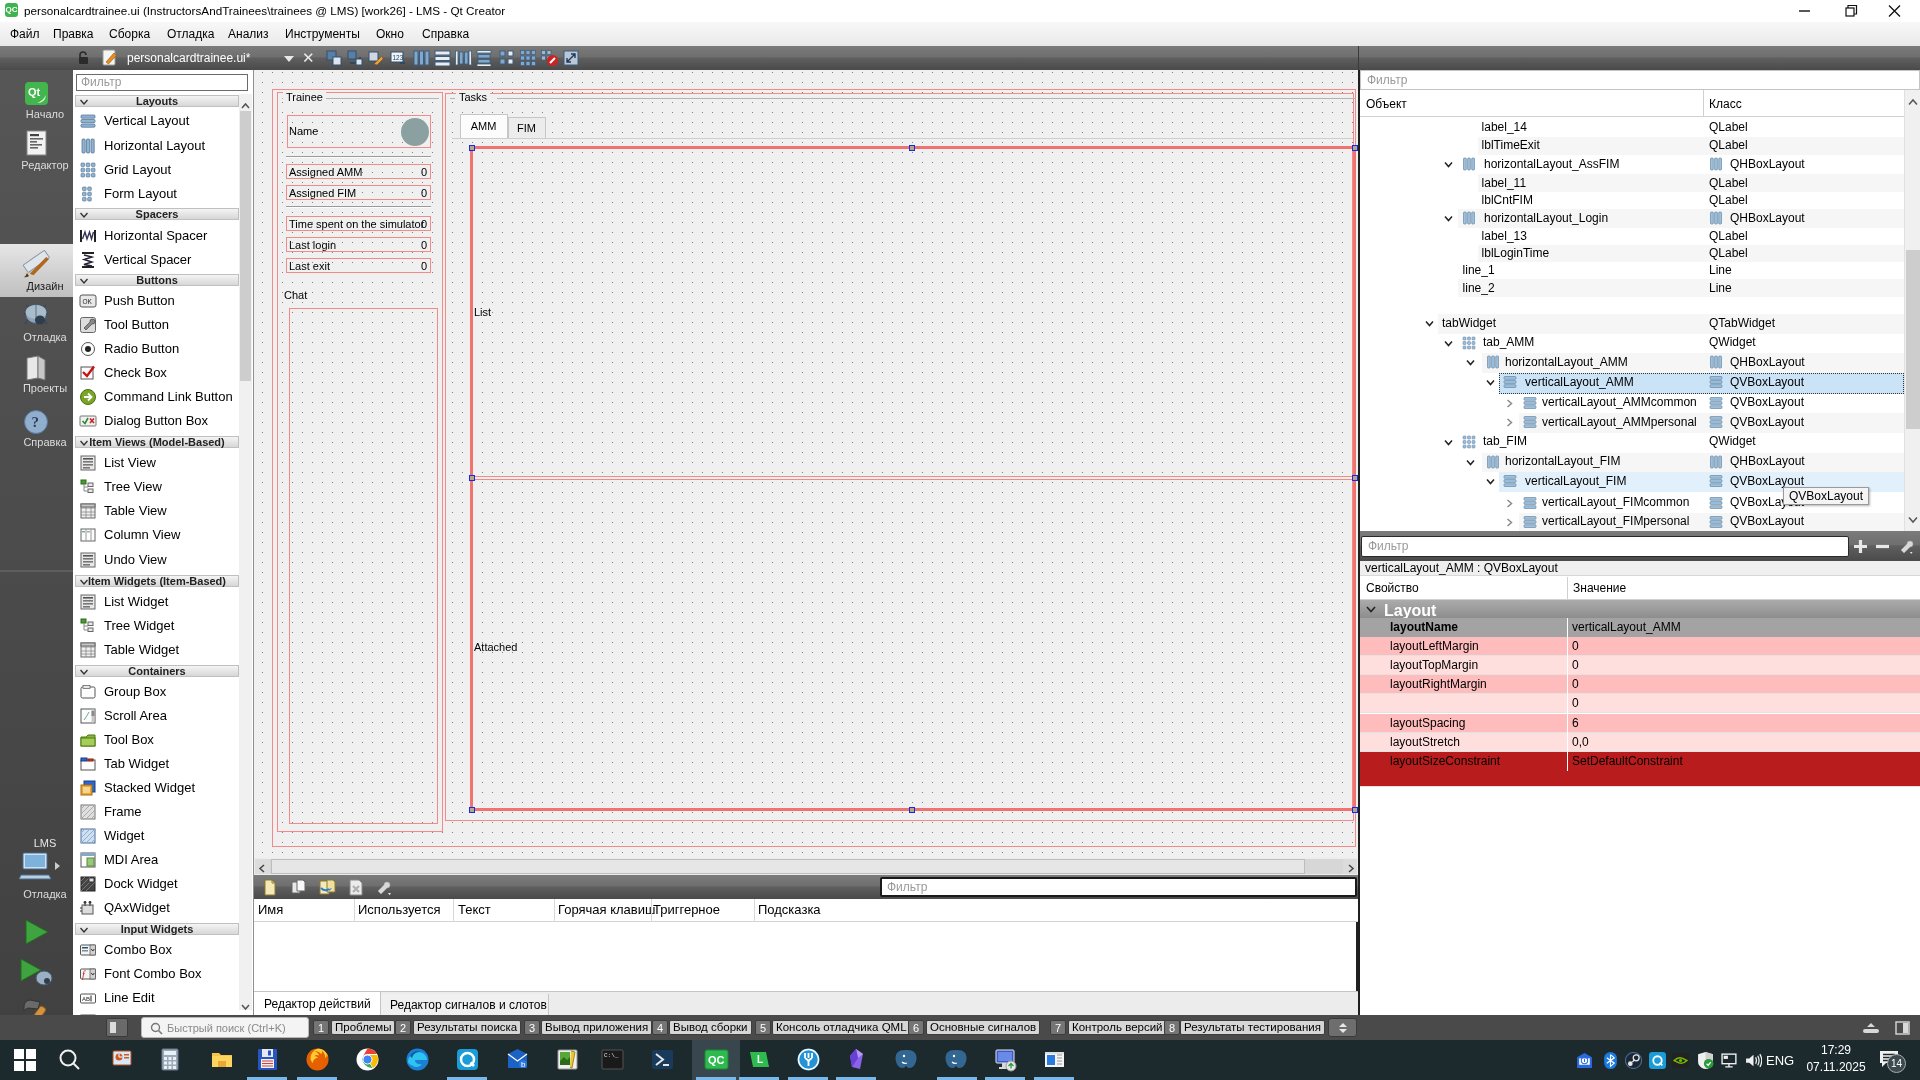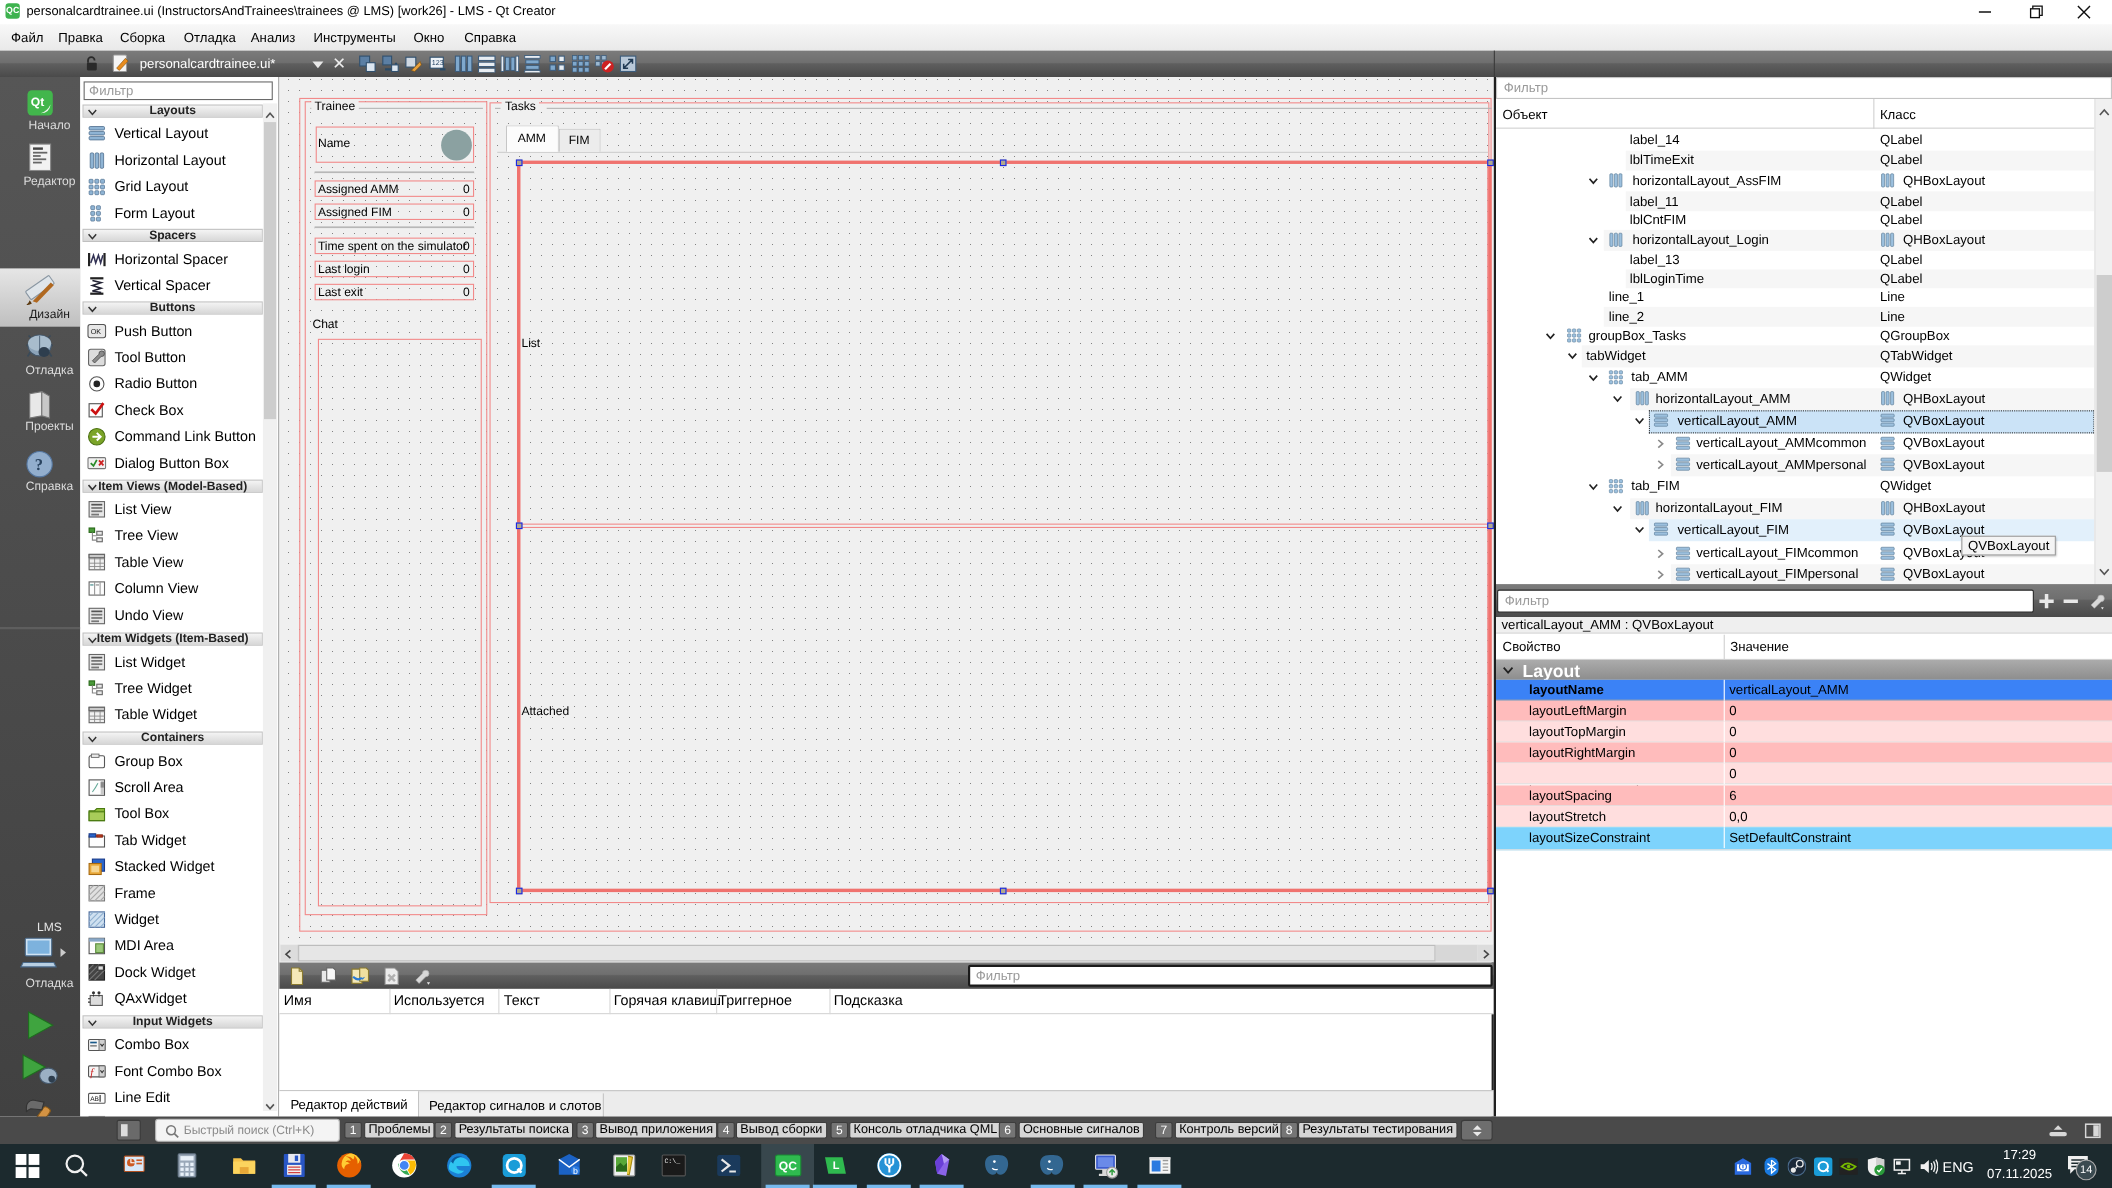--- a/index.html
+++ b/index.html
@@ -768,42 +768,20 @@
       </div>
 <div class="trow" style="top:191.75px;height:17.5px">
         <span style="position:absolute;left:102.6px;top:1.5px">line_1</span>
         <span style="position:absolute;left:349px;top:1.5px">Line</span>
       </div>
 <div class="trow" style="top:209.25px;height:17.5px">
         <div style="position:absolute;left:98px;top:0;right:0;bottom:0;background:#f6f6f6"></div>
         <span style="position:absolute;left:102.6px;top:1.5px">line_2</span>
         <span style="position:absolute;left:349px;top:1.5px">Line</span>
       </div>
-<div class="trow" style="top:226.25px;height:18.2px">
-        <span style="position:absolute;left:45px;top:0;width:9px;height:17px">
-          <svg width="9" height="9" viewBox="0 0 9 9" style="position:absolute;top:5px">
-            <path d="M1 2.5 L4.5 6.5 L8 2.5" fill="none" stroke="#222" stroke-width="1.5"></path>
-          </svg>
-        </span>
-        <span style="position:absolute;left:64px;top:0;width:14px;height:17px">
-          <svg width="14" height="14" viewBox="0 0 14 14" style="position:absolute;top:2px">
-            <rect x="1" y="1" width="3" height="3" rx="0.7" fill="#9cc0de" stroke="#5a7a96" stroke-width="0.5"></rect>
-            <rect x="5.5" y="1" width="3" height="3" rx="0.7" fill="#9cc0de" stroke="#5a7a96" stroke-width="0.5"></rect>
-            <rect x="10" y="1" width="3" height="3" rx="0.7" fill="#9cc0de" stroke="#5a7a96" stroke-width="0.5"></rect>
-            <rect x="1" y="5.5" width="3" height="3" rx="0.7" fill="#9cc0de" stroke="#5a7a96" stroke-width="0.5"></rect>
-            <rect x="5.5" y="5.5" width="3" height="3" rx="0.7" fill="#9cc0de" stroke="#5a7a96" stroke-width="0.5"></rect>
-            <rect x="10" y="5.5" width="3" height="3" rx="0.7" fill="#9cc0de" stroke="#5a7a96" stroke-width="0.5"></rect>
-            <rect x="1" y="10" width="3" height="3" rx="0.7" fill="#9cc0de" stroke="#5a7a96" stroke-width="0.5"></rect>
-            <rect x="5.5" y="10" width="3" height="3" rx="0.7" fill="#9cc0de" stroke="#5a7a96" stroke-width="0.5"></rect>
-            <rect x="10" y="10" width="3" height="3" rx="0.7" fill="#9cc0de" stroke="#5a7a96" stroke-width="0.5"></rect>
-          </svg>
-        </span>
-        <span style="position:absolute;left:84px;top:1.5px">groupBox_Tasks</span>
-        <span style="position:absolute;left:349px;top:1.5px">QGroupBox</span>
-      </div>
 <div class="trow" style="top:244.45px;height:19.3px">
         <div style="position:absolute;left:78px;top:0;right:0;bottom:0;background:#f6f6f6"></div>
         <span style="position:absolute;left:65px;top:0;width:9px;height:17px">
           <svg width="9" height="9" viewBox="0 0 9 9" style="position:absolute;top:5px">
             <path d="M1 2.5 L4.5 6.5 L8 2.5" fill="none" stroke="#222" stroke-width="1.5"></path>
           </svg>
         </span>
         <span style="position:absolute;left:82px;top:1.5px">tabWidget</span>
         <span style="position:absolute;left:349px;top:1.5px">QTabWidget</span>
       </div>
@@ -1074,21 +1052,21 @@
     <span class="abs" style="left:213px;top:4px">Значение</span>
     <div class="abs" style="left:207px;top:0;width:1px;height:23px;background:#d0d0d0"></div>
   </div>
   <div class="abs" style="left:0;top:530px;width:640px;height:18px;background:linear-gradient(#ababab,#8d8d8d);color:#fff;font-size:16px;font-weight:bold">
     <svg class="abs" style="left:6px;top:5px" width="10" height="9">
         <path d="M1 2 L5 6.5 L9 2" fill="none" stroke="#222" stroke-width="1.6"></path>
       </svg>
     <span class="abs" style="left:24px;top:2px">Layout</span>
   </div>
   <div id="proprows" class="abs" style="left:0;top:548px;width:560px;height:153px;font-size:12px;color:#000">
-<div style="position:absolute;left:0;top:0.0px;width:560px;height:19.1px;background:#3b82f6;border-bottom:1px solid #a3a3a3">
+<div style="position:absolute;left:0;top:0.0px;width:560px;height:19.1px;background:#a3a3a3;border-bottom:4px solid #a3a3a3">
 <span style="position:absolute;left:30px;top:2px;font-weight:bold;">layoutName</span>
 <div style="position:absolute;left:207px;top:0;width:1px;height:19.1px;background:#fff"></div>
 <span style="position:absolute;left:212px;top:2px">verticalLayout_AMM</span>
       </div>
 <div style="position:absolute;left:0;top:19.1px;width:560px;height:19.1px;background:#ffbcbc;border-bottom:1px solid #e2e2e2">
 <span style="position:absolute;left:30px;top:2px;">layoutLeftMargin</span>
 <div style="position:absolute;left:207px;top:0;width:1px;height:19.1px;background:#fff"></div>
 <span style="position:absolute;left:212px;top:2px">0</span>
       </div>
 <div style="position:absolute;left:0;top:38.2px;width:560px;height:19.1px;background:#ffdede;border-bottom:1px solid #e2e2e2">
@@ -1109,21 +1087,21 @@
 <div style="position:absolute;left:0;top:95.5px;width:560px;height:19.1px;background:#ffbcbc;border-bottom:1px solid #e2e2e2">
 <span style="position:absolute;left:30px;top:2px;">layoutSpacing</span>
 <div style="position:absolute;left:207px;top:0;width:1px;height:19.1px;background:#fff"></div>
 <span style="position:absolute;left:212px;top:2px">6</span>
       </div>
 <div style="position:absolute;left:0;top:114.60000000000001px;width:560px;height:19.1px;background:#ffdede;border-bottom:1px solid #e2e2e2">
 <span style="position:absolute;left:30px;top:2px;">layoutStretch</span>
 <div style="position:absolute;left:207px;top:0;width:1px;height:19.1px;background:#fff"></div>
 <span style="position:absolute;left:212px;top:2px">0,0</span>
       </div>
-<div style="position:absolute;left:0;top:133.70000000000002px;width:560px;height:21px;background:#7dd3fc;border-bottom:1px solid #e2e2e2">
+<div style="position:absolute;left:0;top:133.70000000000002px;width:560px;height:35px;background:#b91c1c;border-bottom:1px solid #e2e2e2">
 <span style="position:absolute;left:30px;top:2px;">layoutSizeConstraint</span>
 <div style="position:absolute;left:207px;top:0;width:1px;height:19.1px;background:#fff"></div>
 <span style="position:absolute;left:212px;top:2px">SetDefaultConstraint</span>
       </div>
 </div>
 </div>
 <div class="abs" id="statusbar">
   <div class="abs" style="left:106px;top:3px;width:22px;height:19px;background:#6a6a6a;border:1px solid #3a3a3a;border-radius:2px">
       <div class="abs" style="left:3px;top:3px;width:6px;height:11px;background:#dcdcdc"></div>
     </div>

